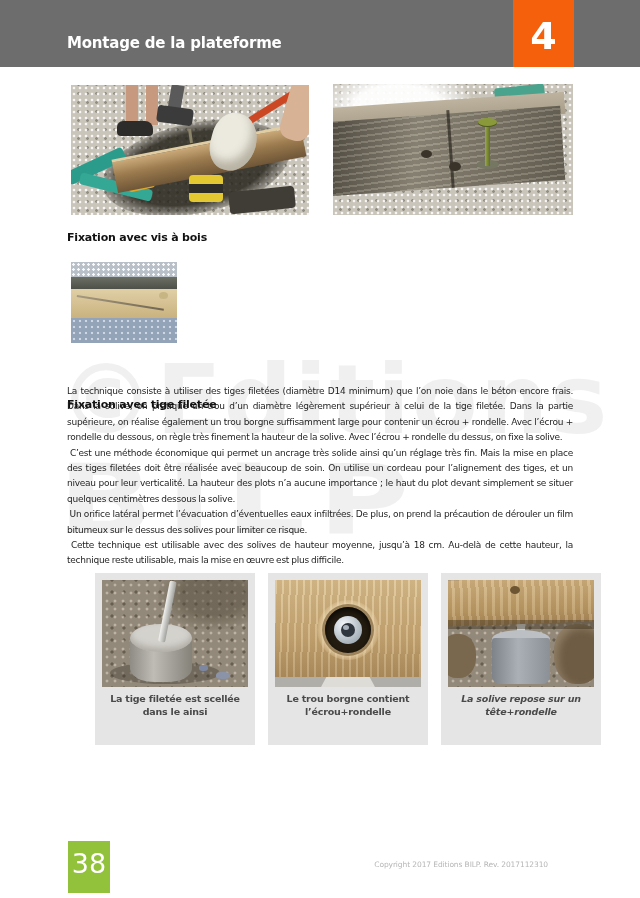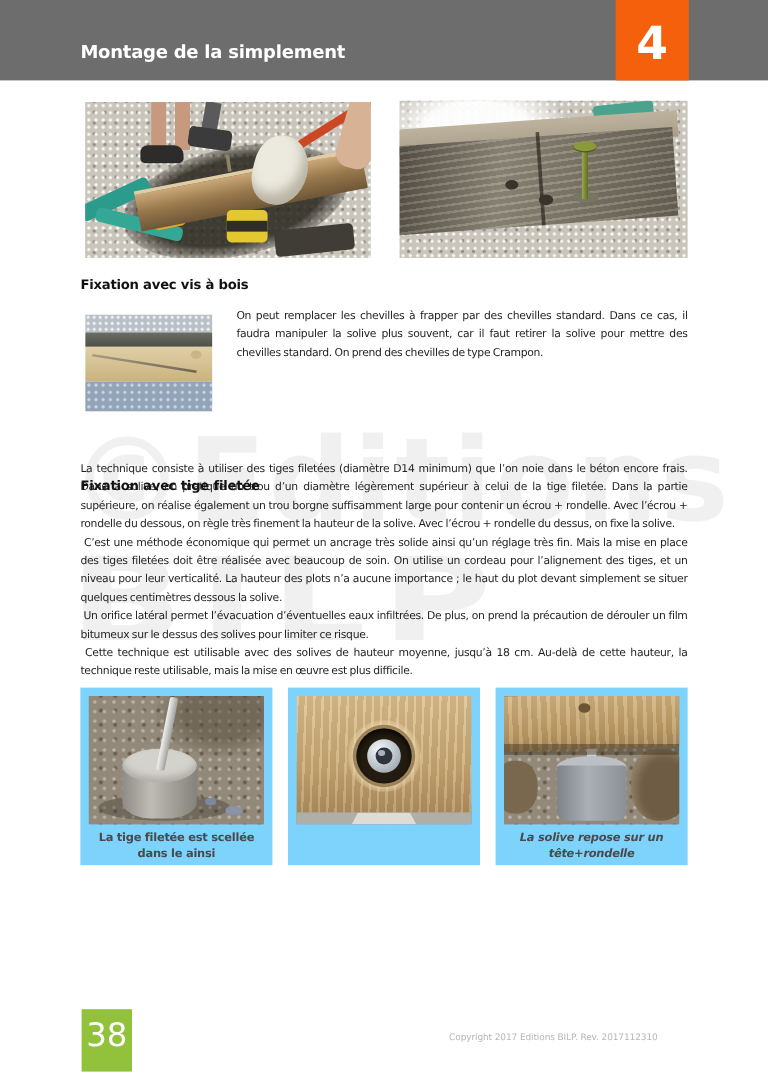--- a/index.html
+++ b/index.html
@@ -88,21 +88,21 @@
   .vp-band-top{left:0;top:0;width:106px;height:15px;background-color:#b8bfc7;background-image:
       radial-gradient(circle, rgba(255,255,255,.9) 1px, rgba(255,255,255,0) 1.5px);background-size:5px 5px;}
   .vp-band-dark{left:0;top:15px;width:106px;height:12px;background:linear-gradient(180deg,#6a6e63,#4c5048);}
   .vp-wood{left:0;top:27px;width:106px;height:29px;background:linear-gradient(180deg,#e0cfa6,#c9b27e);}
   .vp-screw{left:6px;top:33px;width:88px;height:2px;background:linear-gradient(90deg,#a69a80,#6f6552);transform:rotate(9deg);transform-origin:left top;}
   .vp-knot{right:9px;top:30px;width:9px;height:7px;border-radius:50%;background:#c7b584;}
   .vp-band-bottom{left:0;top:56px;width:106px;height:25px;background-color:#93a3b8;background-image:
       radial-gradient(circle, rgba(220,228,238,.8) 1px, rgba(220,228,238,0) 1.6px);background-size:6px 6px;}
 
   
-  .card{position:absolute;top:573px;width:160px;height:148px;background:#7dd3fc;}
+  .card{position:absolute;top:573px;width:160px;height:172px;background:#e5e5e5;margin-left:28px;}
   .card-photo{position:absolute;left:7px;top:7px;width:146px;height:107px;overflow:hidden;}
   .card-caption{position:absolute;left:4px;right:4px;top:119px;text-align:center;
                 font-size:9.5px;font-weight:bold;color:#4a4a4a;line-height:13px;letter-spacing:-0.2px;}
 
   
   .c1-patch{right:-20px;top:-20px;width:110px;height:70px;border-radius:50%;
             background:radial-gradient(ellipse, rgba(88,78,62,.55) 40%, rgba(88,78,62,0) 75%);}
   .c1-base-shadow{left:8px;top:82px;width:110px;height:22px;border-radius:50%;background:rgba(58,52,42,.38);}
   .c1-cyl-body{left:28px;top:58px;width:62px;height:44px;border-radius:0 0 40% 40%/0 0 30% 30%;
             background:linear-gradient(90deg,#8f8c85,#bfbcb6 38%,#85827a);}
@@ -153,21 +153,21 @@
 </style>
 </head>
 <body>
 
 <div class="page">
 
   <div class="watermark wm1">©Editions</div>
   <div class="watermark wm2">BILP</div>
 
   <div class="header-bar">
-    <div class="page-title">Montage de la simplement</div>
+    <div class="page-title">Montage de la plateforme</div>
     <div class="chapter-box">
       <div class="chapter-num">4</div>
     </div>
   </div>
 
   <div class="photo gravel photo-tl">
     <div class="shape tl-shadow"></div>
     <div class="shape tl-legs"></div>
     <div class="shape tl-shoe"></div>
     <div class="shape tl-hammer-handle"></div>
@@ -205,21 +205,20 @@
   <div class="photo photo-vis">
     <div class="shape vp-band-top"></div>
     <div class="shape vp-band-dark"></div>
     <div class="shape vp-wood"></div>
     <div class="shape vp-screw"></div>
     <div class="shape vp-knot"></div>
     <div class="shape vp-band-bottom"></div>
   </div>
 
   <div class="body-text" style="left:197px;top:257px;width:376px;">
-    <p>On peut remplacer les chevilles à frapper par des chevilles standard. Dans ce cas, il faudra manipuler la solive plus souvent, car il faut retirer la solive pour mettre des chevilles standard. On prend des chevilles de type Crampon.</p>
   </div>
 
   <div class="section-heading" style="left:67px;top:362px;margin-top:36px;">Fixation avec tige filetée</div>
 
   <div class="body-text" style="left:67px;top:384px;width:506px;">
     <p>La technique consiste à utiliser des tiges filetées (diamètre D14 minimum) que l’on noie dans le béton encore frais. Dans la solive, on pratique un trou d’un diamètre légèrement supérieur à celui de la tige filetée. Dans la partie supérieure, on réalise également un trou borgne suffisamment large pour contenir un écrou + rondelle. Avec l’écrou + rondelle du dessous, on règle très finement la hauteur de la solive. Avec l’écrou + rondelle du dessus, on fixe la solive.</p>
     <p>&nbsp;C’est une méthode économique qui permet un ancrage très solide ainsi qu’un réglage très fin. Mais la mise en place des tiges filetées doit être réalisée avec beaucoup de soin. On utilise un cordeau pour l’alignement des tiges, et un niveau pour leur verticalité. La hauteur des plots n’a aucune importance ; le haut du plot devant simplement se situer quelques centimètres dessous la solive.</p>
     <p>&nbsp;Un orifice latéral permet l’évacuation d’éventuelles eaux infiltrées. De plus, on prend la précaution de dérouler un film bitumeux sur le dessus des solives pour limiter ce risque.</p>
     <p>&nbsp;Cette technique est utilisable avec des solives de hauteur moyenne, jusqu’à 18 cm. Au-delà de cette hauteur, la technique reste utilisable, mais la mise en œuvre est plus difficile.</p>
   </div>
@@ -244,20 +243,24 @@
     <div class="card-photo">
       <div class="shape c2-wood"></div>
       <div class="shape c2-grain"></div>
       <div class="shape c2-hole-chip"></div>
       <div class="shape c2-hole"></div>
       <div class="shape c2-washer"></div>
       <div class="shape c2-nut"></div>
       <div class="shape c2-nut-hl"></div>
       <div class="shape c2-bottom"></div>
       <div class="shape c2-plot"></div>
+    </div>
+    <div class="card-caption">
+      <div>Le trou borgne contient</div>
+      <div>l’écrou+rondelle</div>
     </div>
   </div>
 
   <div class="card" style="left:413px;font-style:italic;">
     <div class="card-photo dirt">
       <div class="shape c3-clump-right"></div>
       <div class="shape c3-clump-left"></div>
       <div class="shape c3-rod"></div>
       <div class="shape c3-rod-flange"></div>
       <div class="shape c3-cyl-top"></div>

